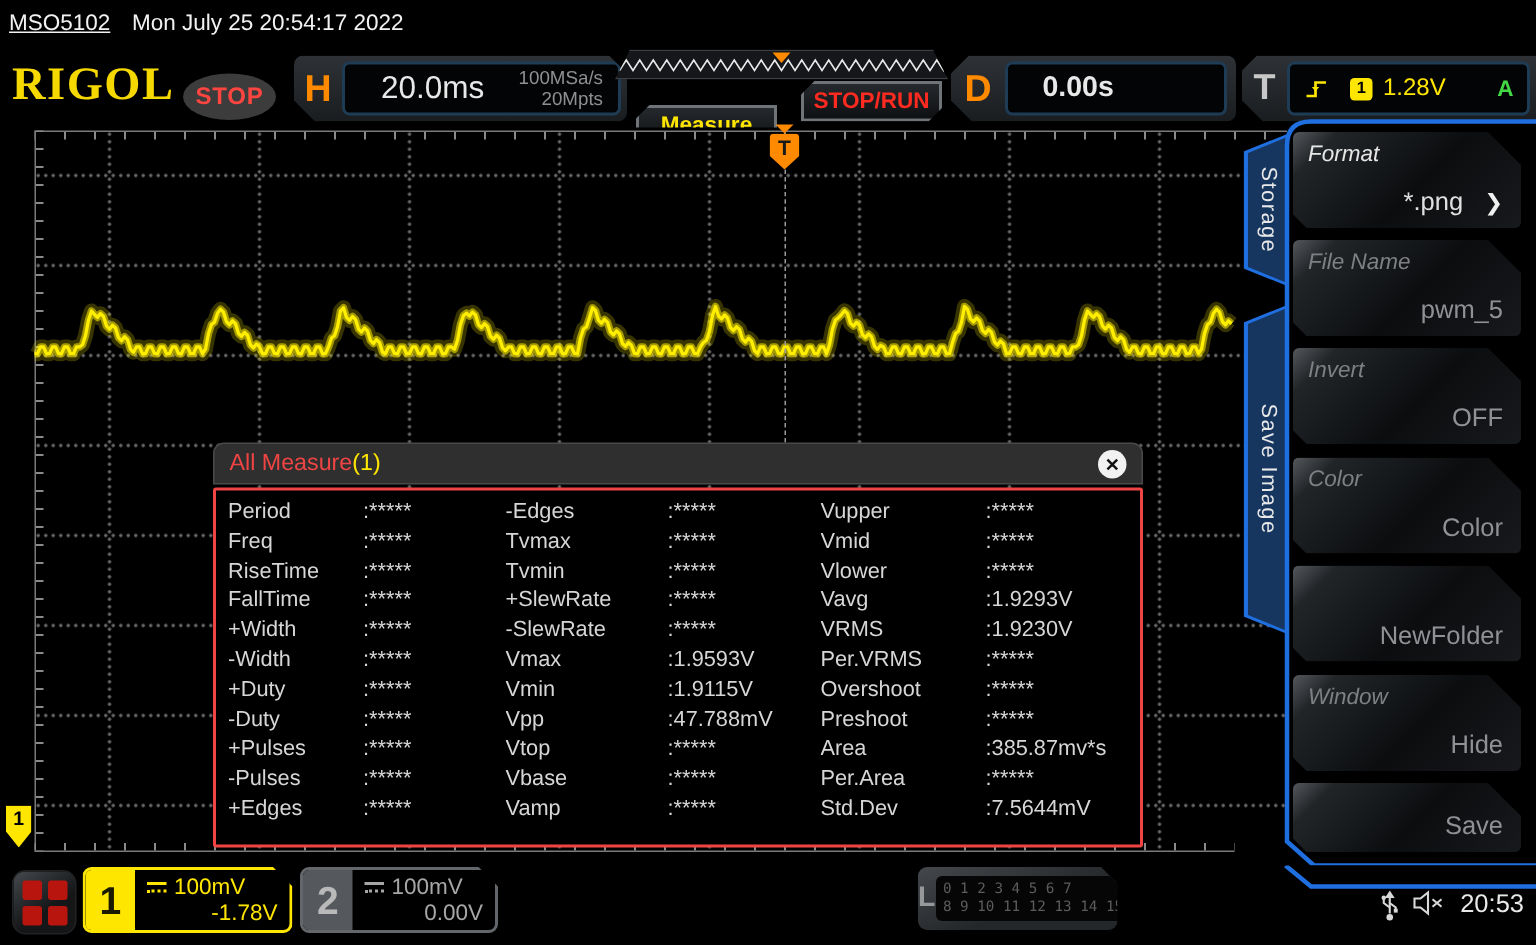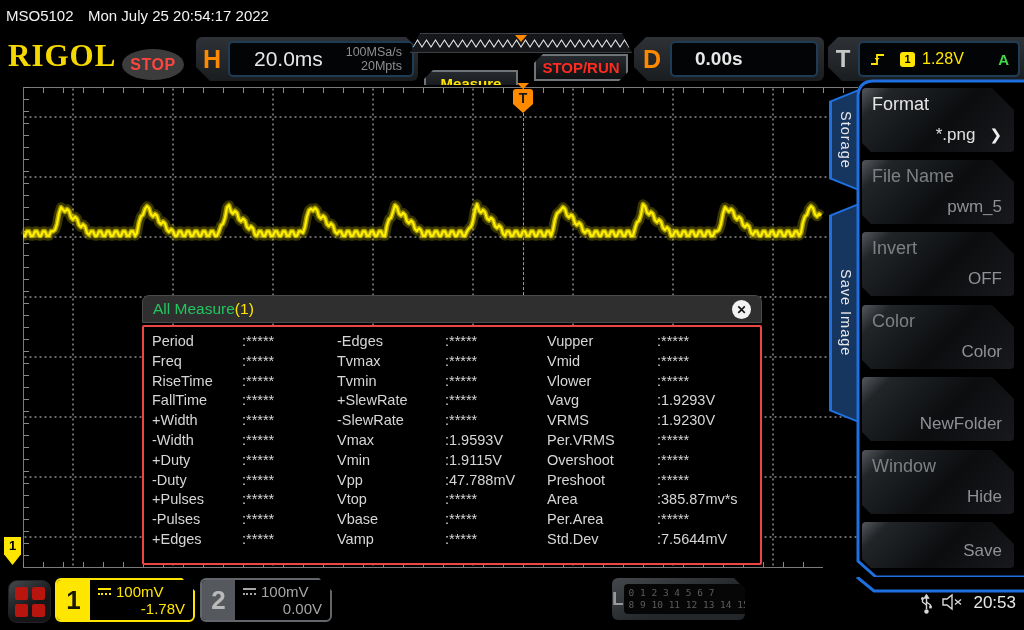--- a/index.html
+++ b/index.html
@@ -2,21 +2,21 @@
 <html><head>
 <meta charset="utf-8">
 <style>
   * { margin:0; padding:0; box-sizing:border-box; }
   html,body { background:#000; }
   body { font-family:"Liberation Sans", sans-serif; }
   #scope { position:relative; width:1024px; height:630px; background:#000; overflow:hidden; }
 
   
   .statusbar { position:absolute; left:0; top:0; width:1024px; height:30px; color:#f2f2f2; font-size:15px; }
-  .statusbar .model { position:absolute; left:6px; top:7px; }
+  .statusbar .model { position:absolute; left:6px; top:7px;text-decoration:underline; }
   .statusbar .datetime { position:absolute; left:88px; top:7px; }
 
   
   .header { position:absolute; left:0; top:30px; width:1024px; height:55px; }
   .logo { position:absolute; left:8px; top:8px; font-family:"Liberation Serif", serif; font-weight:bold; font-size:31px; color:#f5d800; letter-spacing:1px; }
   .runstate { position:absolute; left:122px; top:19px; width:62px; height:31px; background:#3c3c3c; border-radius:50%; color:#ff4540; font-weight:bold; font-size:16px; display:flex; align-items:center; justify-content:center; letter-spacing:.5px; }
   .hgroup { position:absolute; left:196px; top:7px; width:222px; height:44px; background:linear-gradient(180deg,#2e3236,#1a1d20); clip-path:polygon(0 0, calc(100% - 12px) 0, 100% 12px, 100% 100%, 14px 100%, 0 calc(100% - 14px)); border-radius:6px; display:flex; align-items:center; }
   .hgroup .hletter { width:32px; text-align:center; color:#ff8a00; font-weight:bold; font-size:25px; }
   .valbox { background:#030405; border:2px solid #1e3c55; border-radius:5px; height:36px; display:flex; align-items:center; }
   .hgroup .valbox { flex:1; margin-right:4px; padding:0 8px; }
@@ -51,36 +51,36 @@
   .axis-bottom { position:absolute; left:23px; top:477px; width:800px; height:6px; border-bottom:1px solid #7a7a7a; background:repeating-linear-gradient(to right,#8a8a8a 0 1px,transparent 1px 20px); background-position:bottom; }
   .trigline { position:absolute; left:523px; top:28px; width:0; height:182px; border-left:1px dashed #9a9a9a; }
   .trigbadge { position:absolute; left:513px; top:4px; width:20px; height:24px; background:#ff8a00; clip-path:polygon(0 0,100% 0,100% 62%,50% 100%,0 62%); border-radius:3px; color:#1a1a1a; font-weight:bold; font-size:14px; text-align:center; line-height:19px; }
   .trigcarat { position:absolute; left:517px; top:-2px; width:0; height:0; border-left:6px solid transparent; border-right:6px solid transparent; border-top:6px solid #ff8a00; }
   .ch1marker { position:absolute; left:4px; top:452px; width:17px; height:28px; background:#ffe600; clip-path:polygon(0 0,100% 0,100% 62%,50% 100%,0 62%); color:#000; font-weight:bold; font-size:13px; text-align:center; line-height:18px; }
   .wavesvg { position:absolute; left:0; top:0; width:1024px; height:492px; }
 
   
   .mpanel { position:absolute; left:142px; top:210px; width:620px; height:270px; }
   .mhead { position:relative; height:28px; background:#2f2f2f; border:1px solid #4a4a4a; border-radius:7px 7px 0 0; display:flex; align-items:center; padding:0 10px; }
-  .mtitle { color:#22c55e; font-size:15.5px; }
+  .mtitle { color:#ef4444; font-size:15.5px; }
   .mcount { color:#ffe600; font-size:15.5px; }
   .mclose { position:absolute; right:10px; top:4px; width:19px; height:19px; background:#f2f2f2; border-radius:50%; color:#111; font-weight:bold; font-size:12px; display:flex; align-items:center; justify-content:center; }
   .mbody { height:240px; background:#000; border:2px solid #ef4444; border-radius:2px; margin-top:2px; padding:6px 0 0 8px; display:grid; grid-template-columns:90px 95px 108px 102px 110px 1fr; grid-auto-rows:19.8px; align-content:start; color:#d6d6d6; font-size:14.5px; }
   .mbody span { white-space:nowrap; overflow:hidden; }
 
   
   .tab { position:absolute; left:829px; width:30px; }
   .tab .tab-outer { position:absolute; inset:0; background:#1f6fe0; clip-path:polygon(100% 0,100% 100%,0 calc(100% - 12px),0 12px); }
   .tab .tab-inner { position:absolute; inset:2px 0 2px 3px; background:#16365f; clip-path:polygon(100% 0,100% 100%,0 calc(100% - 11px),0 11px); display:flex; align-items:center; justify-content:center; }
   .tab-storage { top:4px; height:102px; }
   .tab-saveimg { top:118px; height:220px; }
   .tab span { writing-mode:vertical-rl; color:#e8e8e8; font-size:14.5px; letter-spacing:1px; }
   .menupanel { position:absolute; left:858px; top:0; width:166px; height:492px; background:#000; }
   .mbtn { position:absolute; left:4px; width:152px; height:64px; background:linear-gradient(135deg,#54585c 0,#222528 14%,#0b0d0f 55%,#17191c 100%); clip-path:polygon(0 0, calc(100% - 22px) 0, 100% 22px, 100% 100%, 9px 100%, 0 calc(100% - 9px)); border-radius:4px; }
-  .mbtn .mlabel { position:absolute; left:10px; top:6px; font-size:18px; color:#7e8083; }
+  .mbtn .mlabel { position:absolute; left:10px; top:6px; font-size:15px; color:#7e8083;font-style:italic; }
   .mbtn .mvalue { position:absolute; right:12px; bottom:7px; font-size:17px; color:#8f9194; display:flex; align-items:center; gap:14px; }
   .mbtn-format .mlabel { color:#e6e6e6; }
   .mbtn-format .mvalue { color:#e0e0e0; }
   .mbtn-format .chev { font-size:15px; color:#f0f0f0; }
   .bluepath, .bluepath2 { position:absolute; pointer-events:none; }
 
   
   .bottombar { position:absolute; left:0; top:577px; width:1024px; height:53px; background:#000; }
   .winbtn { position:absolute; left:8px; top:3px; width:43px; height:43px; background:linear-gradient(145deg,#45494d,#141618 60%); border-radius:9px; border:1px solid #222; display:grid; grid-template-columns:13px 13px; grid-template-rows:13px 13px; gap:4px; align-content:center; justify-content:center; }
   .winbtn i { background:#b9150f; border-radius:2px; }

